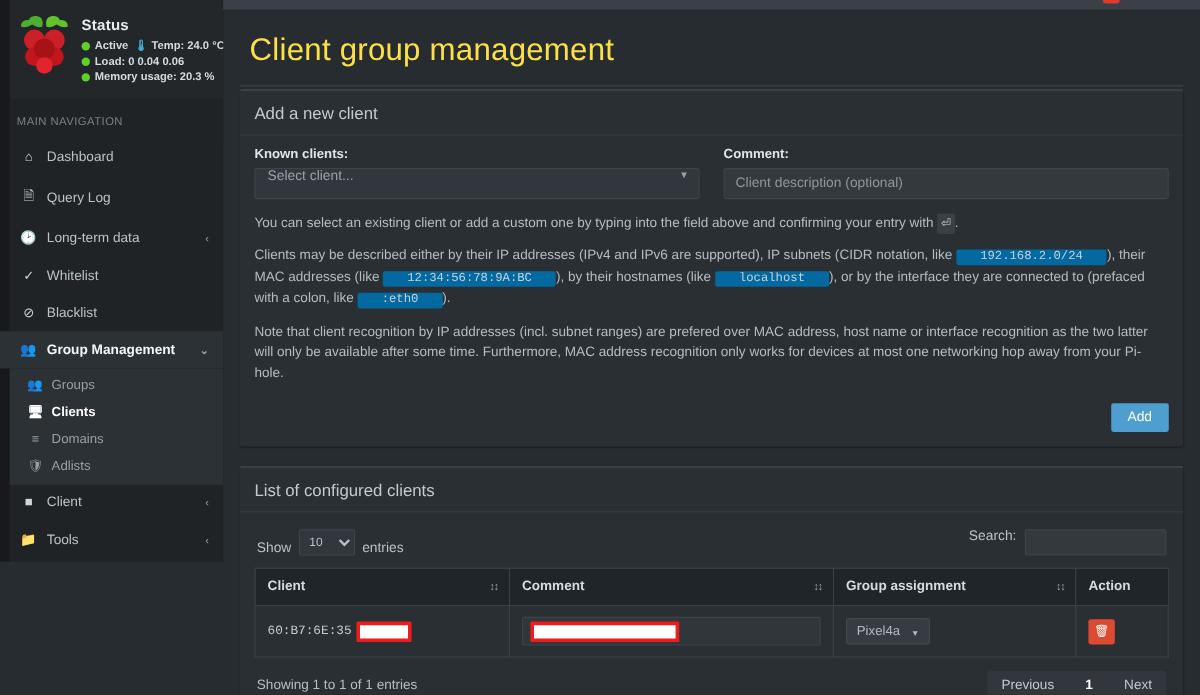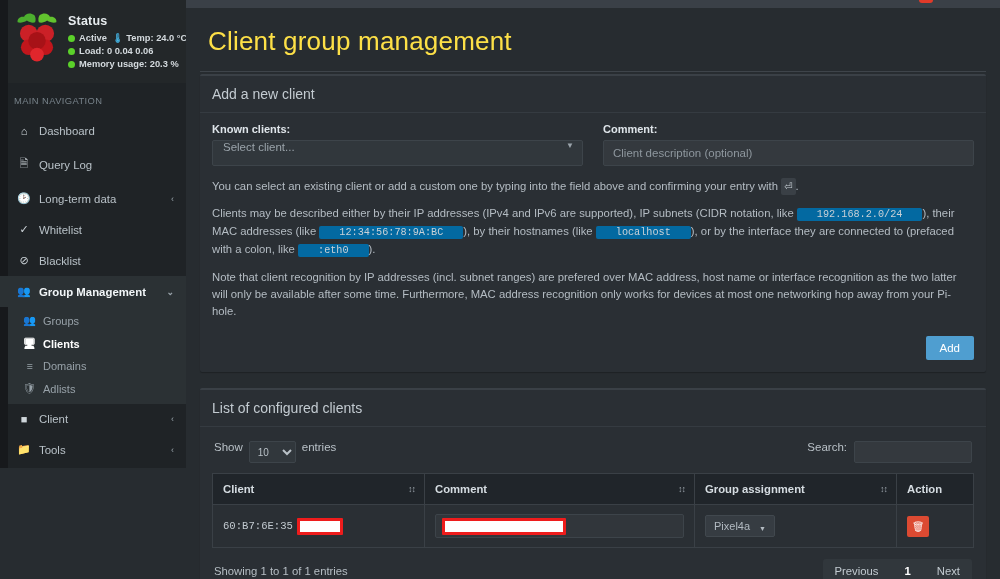--- a/index.html
+++ b/index.html
@@ -143,21 +143,21 @@
     font-size: 11.5px; padding: 6px 14px; cursor: pointer;
     font-family: "Liberation Sans", sans-serif;
   }
 
   
   .table-tools {
     display: flex; align-items: center; justify-content: space-between;
     padding: 4px 2px 10px;
   }
   .show-entries {
-    display: flex; align-items: flex-start; gap: 6px;
+    display: flex; align-items: flex-end; gap: 6px;
     color: #b9c1c7; font-size: 11.5px;
   }
   .mini-select {
     background: #31373c; border: 1px solid #3d444a; color: #b9c1c7;
     font-size: 10px; border-radius: 2px; height: 22px; padding: 0 4px;
     font-family: "Liberation Sans", sans-serif; outline: none;
   }
   .search-wrap {
     display: flex; align-items: flex-start; gap: 7px;
     color: #b9c1c7; font-size: 11.5px;

